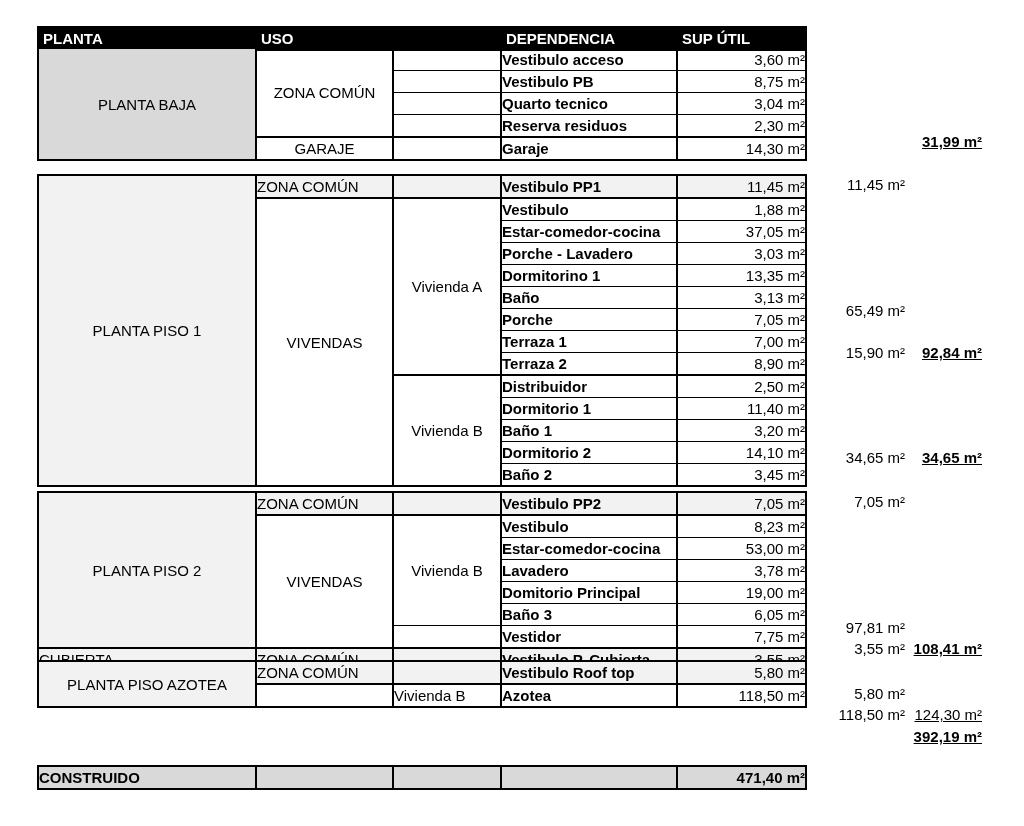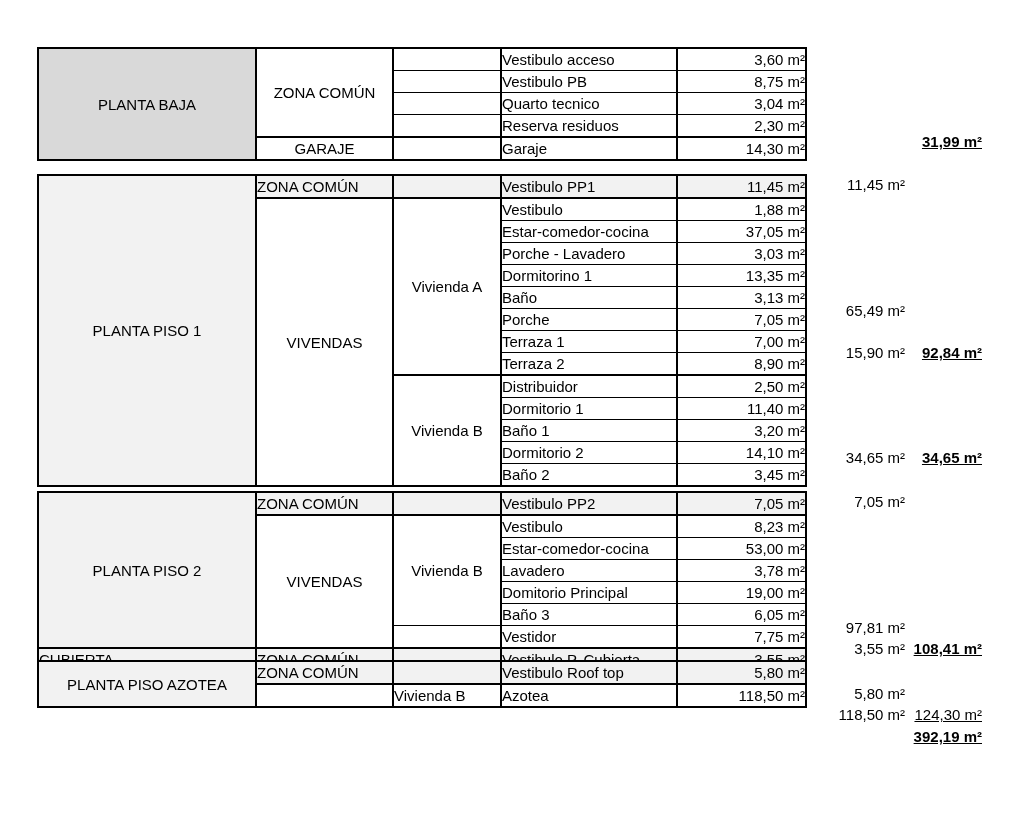--- a/index.html
+++ b/index.html
@@ -16,36 +16,54 @@
     height:21px;padding:0;overflow:hidden;white-space:nowrap;
     border:1px solid #000;border-left-width:2px;vertical-align:middle;
     line-height:15px;
   }
   col.c1{width:218px}col.c2{width:137px}col.c3{width:108px}col.c4{width:176px}col.c5{width:129px}
   tr.hdr td{background:#000;color:#fff;font-weight:bold;text-align:left;padding-left:4px;border-color:#000;}
   .pc{background:#d9d9d9;text-align:center;}   
   .pl{text-align:left;padding-left:3px;}
   .uc{text-align:center;}                      
   .ul{text-align:left;padding-left:3px;}       
-  .dep{text-align:left;padding-left:4px;}
+  .dep{text-align:left;padding-left:4px;font-weight:bold;}
   .val{text-align:right;padding-right:4px;margin-top:44px;}
   .lg td{background:#f2f2f2;}                  
   .lgc{background:#f2f2f2;}
   .bt2 td{border-top-width:2px;}
   .gray td{background:#d9d9d9;}
   .b{font-weight:bold;}
   .sum{position:absolute;height:21px;line-height:21px;text-align:right;}
   .sumA{left:795px;width:110px;}
   .sumB{left:911px;width:71px;text-decoration:underline;}
 </style>
 </head>
 <body>
 
 <div class="canvas">
 
+  <table class="tbl" style="top:26px">
+    <colgroup>
+        <col class="c1">
+        <col class="c2">
+        <col class="c3">
+        <col class="c4">
+        <col class="c5">
+      </colgroup>
+    <tbody>
+        <tr class="hdr">
+      <td>PLANTA</td>
+      <td>USO</td>
+      <td></td>
+      <td>DEPENDENCIA</td>
+      <td>SUP ÚTIL</td>
+    </tr>
+  </tbody>
+    </table>
 
   <table class="tbl" style="top:47px">
     <colgroup>
         <col class="c1">
         <col class="c2">
         <col class="c3">
         <col class="c4">
         <col class="c5">
       </colgroup>
     <tbody>
@@ -225,20 +243,38 @@
     </tr>
     <tr class="bt2">
       <td></td>
       <td class="ul">Vivienda B</td>
       <td class="dep">Azotea</td>
       <td class="val">118,50 m²</td>
     </tr>
   </tbody>
     </table>
 
+  <table class="tbl" style="top:765px">
+    <colgroup>
+        <col class="c1">
+        <col class="c2">
+        <col class="c3">
+        <col class="c4">
+        <col class="c5">
+      </colgroup>
+    <tbody>
+        <tr class="gray">
+      <td class="pl b">CONSTRUIDO</td>
+      <td></td>
+      <td></td>
+      <td></td>
+      <td class="val b">471,40 m²</td>
+    </tr>
+  </tbody>
+    </table>
 
   <div class="sum sumB b" style="top:131px">31,99 m²</div>
 
   <div class="sum sumA" style="top:174px">11,45 m²</div>
   <div class="sum sumA" style="top:300px">65,49 m²</div>
   <div class="sum sumA" style="top:342px">15,90 m²</div>
   <div class="sum sumB b" style="top:342px">92,84 m²</div>
   <div class="sum sumA" style="top:447px">34,65 m²</div>
   <div class="sum sumB b" style="top:447px">34,65 m²</div>
 

